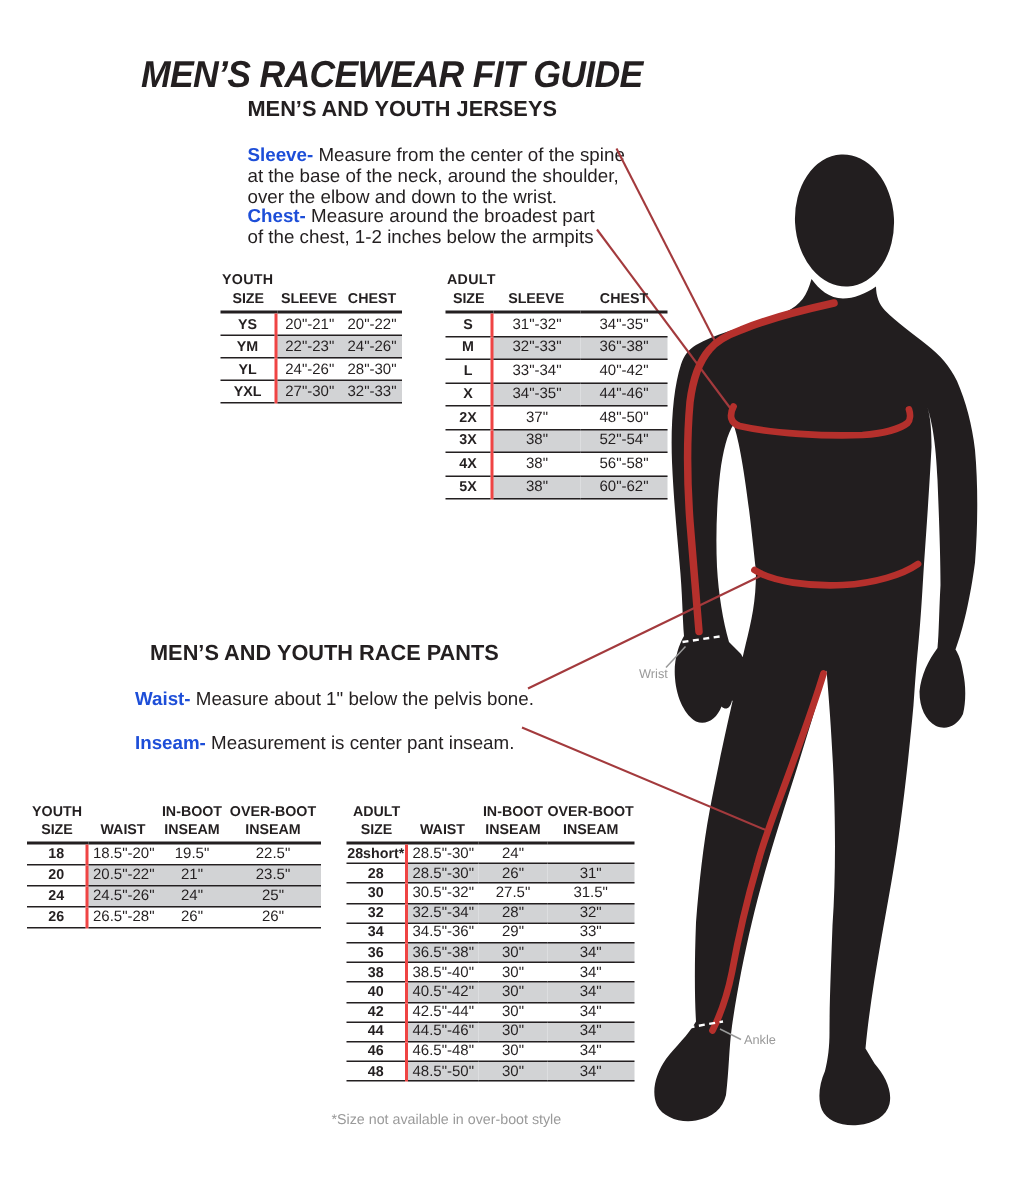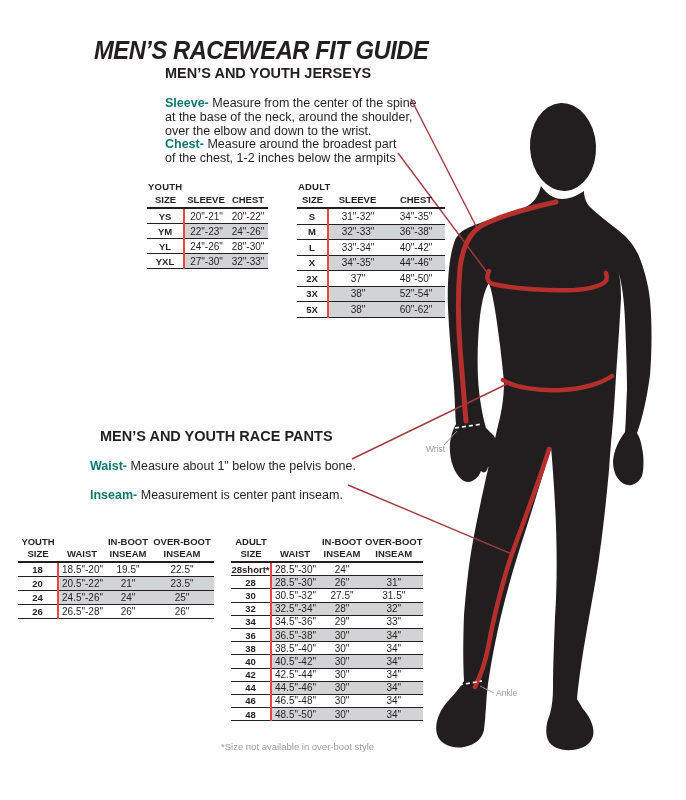--- a/index.html
+++ b/index.html
@@ -10,21 +10,21 @@
   .abs{position:absolute;}
   
   .page-title{
     left:94px;top:19px;font-size:25px;font-weight:bold;font-style:italic;
     letter-spacing:-0.5px;transform:scaleX(.95);transform-origin:left top;white-space:nowrap;
   }
   .section-heading{font-size:14.5px;font-weight:bold;white-space:nowrap;}
   .jerseys-heading{left:165px;top:53px;}
   .pants-heading{left:100px;top:416px;}
   .para{font-size:12.5px;line-height:14px;}
-  .para .lbl{color:#0f766e;font-weight:bold;}
+  .para .lbl{color:#1d4ed8;font-weight:bold;}
   .ml{white-space:pre-line;}
   .sleeve-para{left:165px;top:83px;width:268px;}
   .chest-para{left:165px;top:124px;width:278px;}
   .waist-para{left:90px;top:446px;white-space:nowrap;}
   .inseam-para{left:90px;top:475px;white-space:nowrap;}
   
   .tblwrap{z-index:2;}
   .tbl-label{font-size:9.5px;font-weight:bold;letter-spacing:.2px;margin:0 0 2px 1px;}
   table{border-collapse:collapse;table-layout:fixed;}
   th,td{padding:0;text-align:center;overflow:visible;white-space:nowrap;}
@@ -142,20 +142,25 @@
           </tr>
           <tr>
             <td class="size">2X</td>
             <td class="val">37"</td>
             <td class="val">48"-50"</td>
           </tr>
           <tr class="alt">
             <td class="size">3X</td>
             <td class="val">38"</td>
             <td class="val">52"-54"</td>
+          </tr>
+          <tr>
+            <td class="size">4X</td>
+            <td class="val">38"</td>
+            <td class="val">56"-58"</td>
           </tr>
           <tr class="alt">
             <td class="size">5X</td>
             <td class="val">38"</td>
             <td class="val">60"-62"</td>
           </tr>
         </tbody>
       </table>
   </div>
 

